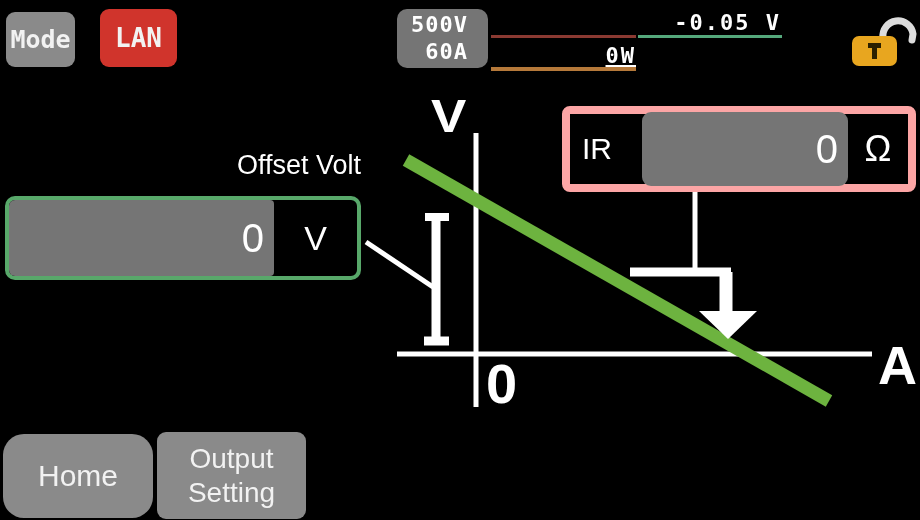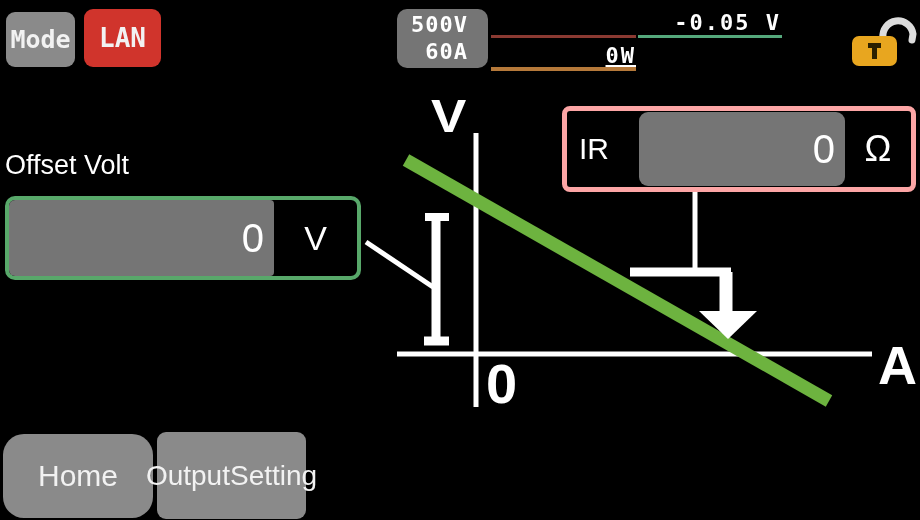--- a/index.html
+++ b/index.html
@@ -4,58 +4,58 @@
 <style>
   html,body{margin:0;padding:0;background:#000;}
   #screen{position:relative;width:920px;height:520px;background:#000;overflow:hidden;
           font-family:"Liberation Sans",sans-serif;color:#fff;}
   .abs{position:absolute;}
   .mono{font-family:"DejaVu Sans Mono",monospace;font-weight:bold;}
   .btn{display:flex;align-items:center;justify-content:center;background:#8a8a8a;
        border-radius:9px;color:#f2f2f2;box-sizing:border-box;cursor:pointer;}
   
   #mode-btn{left:6px;top:12px;width:69px;height:55px;font-size:25px;}
-  #lan-btn{left:84px;top:9px;width:77px;height:58px;font-size:26px;background:#d0342c;}
+  #lan-btn{left:100px;top:9px;width:77px;height:58px;font-size:26px;background:#d0342c;}
   #rating-badge{left:397px;top:9px;width:91px;height:59px;background:#757575;border-radius:10px;
       display:flex;flex-direction:column;justify-content:center;align-items:flex-end;
       padding-right:20px;box-sizing:border-box;font-size:22px;line-height:1.2;letter-spacing:1px;}
   .meter{font-size:22px;letter-spacing:2px;text-align:right;color:#fff;}
   #meter-current{left:480px;top:10px;width:156px;}
   #meter-voltage{left:625px;top:10px;width:156px;text-align:right;}
   #meter-power{left:480px;top:43px;width:156px;text-decoration:underline;}
   .uline{height:3px;}
   #uline-current{left:491px;top:35px;width:145px;background:#8b3a32;}
   #uline-voltage{left:638px;top:35px;width:144px;background:#55a87c;}
   #uline-power{left:491px;top:67px;width:145px;height:4px;background:#b5793a;}
   #lock{left:850px;top:4px;width:68px;height:64px;cursor:pointer;}
   
-  #offset-label{left:5px;top:150px;width:356px;text-align:left;font-size:27px;}
+  #offset-label{left:5px;top:150px;width:356px;text-align:right;font-size:27px;}
   #offset-box{left:5px;top:196px;width:356px;height:84px;border:4px solid #58a86a;
       border-radius:10px;background:#000;box-sizing:border-box;display:flex;overflow:hidden;}
   #offset-field{width:265px;height:100%;background:#757575;display:flex;align-items:center;
       justify-content:flex-end;padding-right:10px;box-sizing:border-box;font-size:40px;
       border-radius:4px;}
   #offset-unit{flex:1;display:flex;align-items:center;justify-content:center;font-size:34px;}
   
-  #ir-box{left:562px;top:106px;width:354px;height:86px;border:5px solid #fca5a5;
+  #ir-box{left:562px;top:106px;width:354px;height:86px;border:8px solid #fca5a5;
       border-radius:8px;background:#000;box-sizing:border-box;display:flex;align-items:center;}
   #ir-label{width:72px;padding-left:12px;box-sizing:border-box;font-size:30px;}
   #ir-field{width:206px;height:74px;background:#757575;border-radius:9px;display:flex;
       align-items:center;justify-content:flex-end;padding-right:10px;box-sizing:border-box;
       font-size:40px;}
   #ir-unit{flex:1;text-align:center;font-size:36px;}
   
   .axis-label{font-weight:bold;line-height:1;}
   #v-label{left:431px;top:93px;font-size:46px;transform:scaleX(1.15);transform-origin:left;}
   #a-label{left:878px;top:338px;font-size:54px;}
   #origin-label{left:486px;top:356px;font-size:56px;}
   
   #home-btn{left:3px;top:434px;width:150px;height:84px;font-size:30px;border-radius:21px;}
   #output-btn{left:157px;top:432px;width:149px;height:87px;font-size:28px;
-      line-height:1.2;}
+      flex-direction:column;line-height:1.2;}
   #graph-svg{left:0;top:0;pointer-events:none;}
 </style>
 </head>
 <body>
 
 <div id="screen">
 
   <div class="abs btn mono" id="mode-btn">Mode</div>
   <div class="abs btn mono" id="lan-btn">LAN</div>
 

